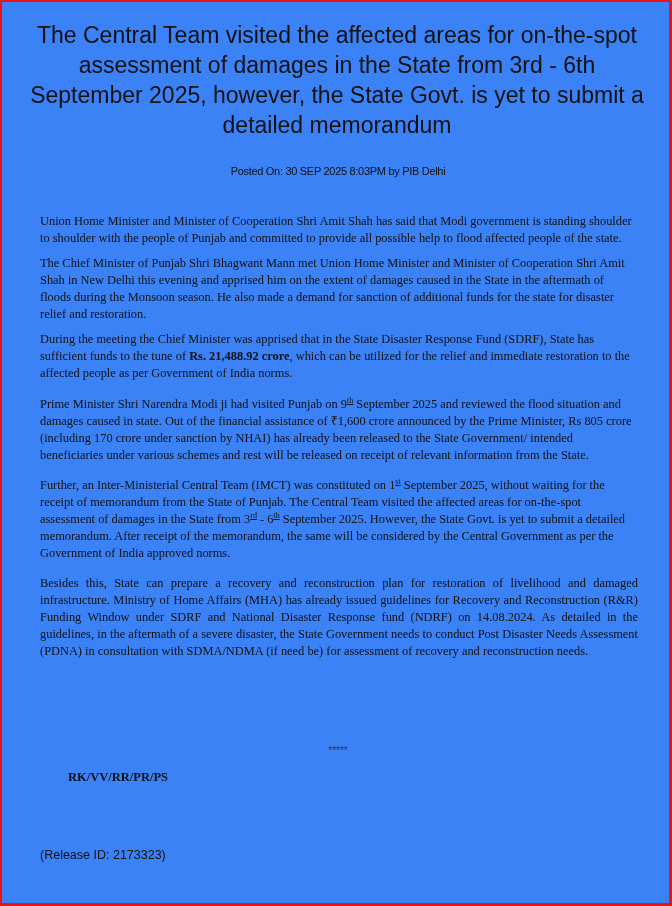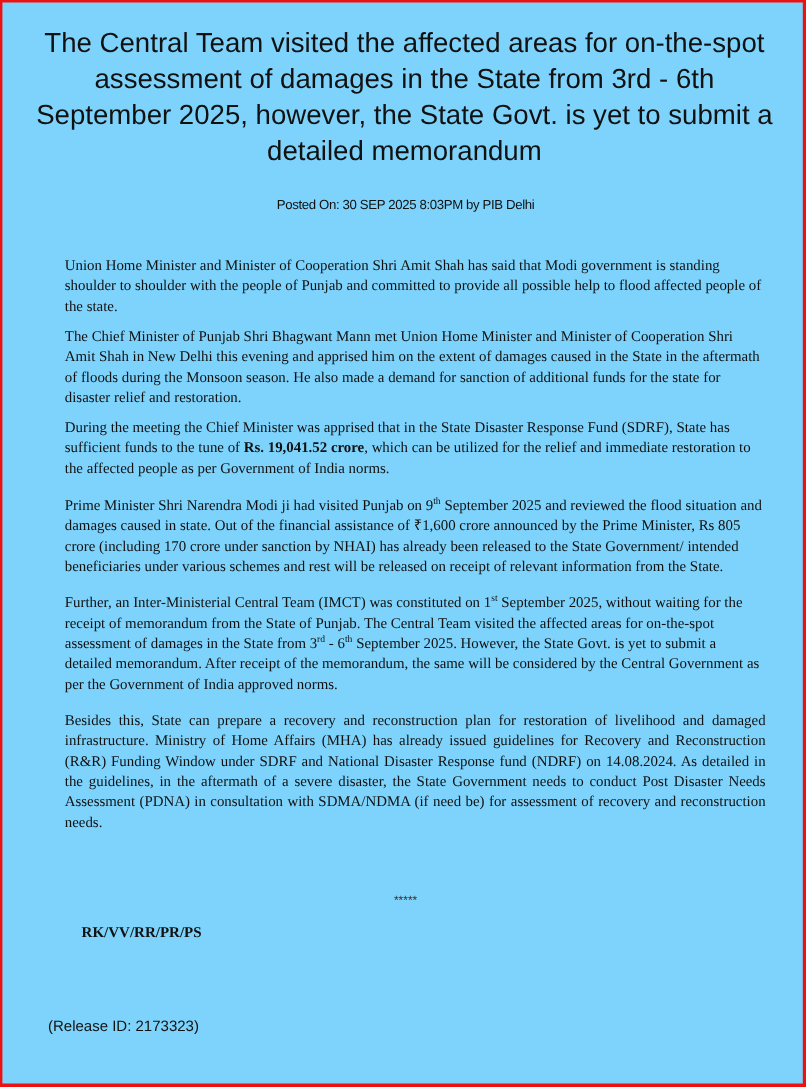--- a/index.html
+++ b/index.html
@@ -4,21 +4,21 @@
   <style>
     html, body { margin: 0; padding: 0; background: #ffffff; }
     body { width: 672px; height: 906px; overflow: hidden; }
     .frame {
       position: absolute; left: 0; top: 0;
       width: 672px; height: 906px;
       box-sizing: border-box;
       border: 2px solid #ee1111;
       border-right-width: 3px;
       border-bottom-width: 3px;
-      background: #7dd3fc;
+      background: #3b82f6;
     }
     .title {
       position: absolute; left: 20px; top: 18px; width: 630px;
       text-align: center;
       font-family: "Liberation Sans", sans-serif;
       font-size: 23px; line-height: 30px;
       color: #111111;
       margin: 0; font-weight: normal;
     }
     .posted {
@@ -27,23 +27,23 @@
       font-family: "Liberation Sans", sans-serif;
       font-size: 11px; color: #111111;
       letter-spacing: -0.3px;
     }
     .body {
       position: absolute; left: 38px; top: 211px; width: 598px;
       font-family: "Liberation Serif", serif;
       font-size: 12.4px; line-height: 17px;
       color: #111111;
     }
-    .body p { margin: 0 0 8px 14px; }
+    .body p { margin: 0 0 8px 0; }
     .just { text-align: justify; }
-    .body sup { font-size: 8px; line-height: 0; vertical-align: super; }
+    .body sup { font-size: 8px; line-height: 0; vertical-align: super; text-decoration: underline; }
     .stars {
       position: absolute; left: 0; top: 743px; width: 672px;
       text-align: center;
       font-family: "Liberation Sans", sans-serif;
       font-size: 10px; color: #333333;
     }
     .initials {
       position: absolute; left: 38px; top: 768px;
       font-family: "Liberation Serif", serif;
       font-weight: bold; font-size: 12.5px; color: #111111; margin-left: 28px;
@@ -57,21 +57,21 @@
 </head>
 <body>
 
 <div class="frame">
   <h1 class="title">The Central Team visited the affected areas for on-the-spot assessment of damages in the State from 3rd - 6th September 2025, however, the State Govt. is yet to submit a detailed memorandum</h1>
   <div class="posted">Posted On: 30 SEP 2025 8:03PM by PIB Delhi</div>
 
   <div class="body">
     <p>Union Home Minister and Minister of Cooperation Shri Amit Shah has said that Modi government is standing shoulder to shoulder with the people of Punjab and committed to provide all possible help to flood affected people of the state.</p>
     <p>The Chief Minister of Punjab Shri Bhagwant Mann met Union Home Minister and Minister of Cooperation Shri Amit Shah in New Delhi this evening and apprised him on the extent of damages caused in the State in the aftermath of floods during the Monsoon season. He also made a demand for sanction of additional funds for the state for disaster relief and restoration.</p>
-    <p><span>During the meeting the Chief Minister was apprised that in the State Disaster Response Fund (SDRF), State has sufficient funds to the tune of </span><b>Rs. 19,041.52 crore</b><span>, which can be utilized for the relief and immediate restoration to the affected people as per Government of India norms.</span></p>
+    <p><span>During the meeting the Chief Minister was apprised that in the State Disaster Response Fund (SDRF), State has sufficient funds to the tune of </span><b>Rs. 21,488.92 crore</b><span>, which can be utilized for the relief and immediate restoration to the affected people as per Government of India norms.</span></p>
     <p style="margin-top:14px;"><span>Prime Minister Shri Narendra Modi ji had visited Punjab on 9</span><sup>th</sup><span> September 2025 and reviewed the flood situation and damages caused in state. Out of the financial assistance of ₹1,600 crore announced by the Prime Minister, Rs 805 crore (including 170 crore under sanction by NHAI) has already been released to the State Government/ intended beneficiaries under various schemes and rest will be released on receipt of relevant information from the State.</span></p>
     <p style="margin-top:13px;"><span>Further, an Inter-Ministerial Central Team (IMCT) was constituted on 1</span><sup>st</sup><span> September 2025, without waiting for the receipt of memorandum from the State of Punjab. The Central Team visited the affected areas for on-the-spot assessment of damages in the State from 3</span><sup>rd</sup><span> - 6</span><sup>th</sup><span> September 2025. However, the State Govt. is yet to submit a detailed memorandum. After receipt of the memorandum, the same will be considered by the Central Government as per the Government of India approved norms.</span></p>
     <p class="just" style="margin-top:13px;">Besides this, State can prepare a recovery and reconstruction plan for restoration of livelihood and damaged infrastructure. Ministry of Home Affairs (MHA) has already issued guidelines for Recovery and Reconstruction (R&amp;R) Funding Window under SDRF and National Disaster Response fund (NDRF) on 14.08.2024. As detailed in the guidelines, in the aftermath of a severe disaster, the State Government needs to conduct Post Disaster Needs Assessment (PDNA) in consultation with SDMA/NDMA (if need be) for assessment of recovery and reconstruction needs.</p>
   </div>
 
   <div class="stars">*****</div>
   <div class="initials">RK/VV/RR/PR/PS</div>
   <div class="release">(Release ID: 2173323)</div>
 </div>
 

